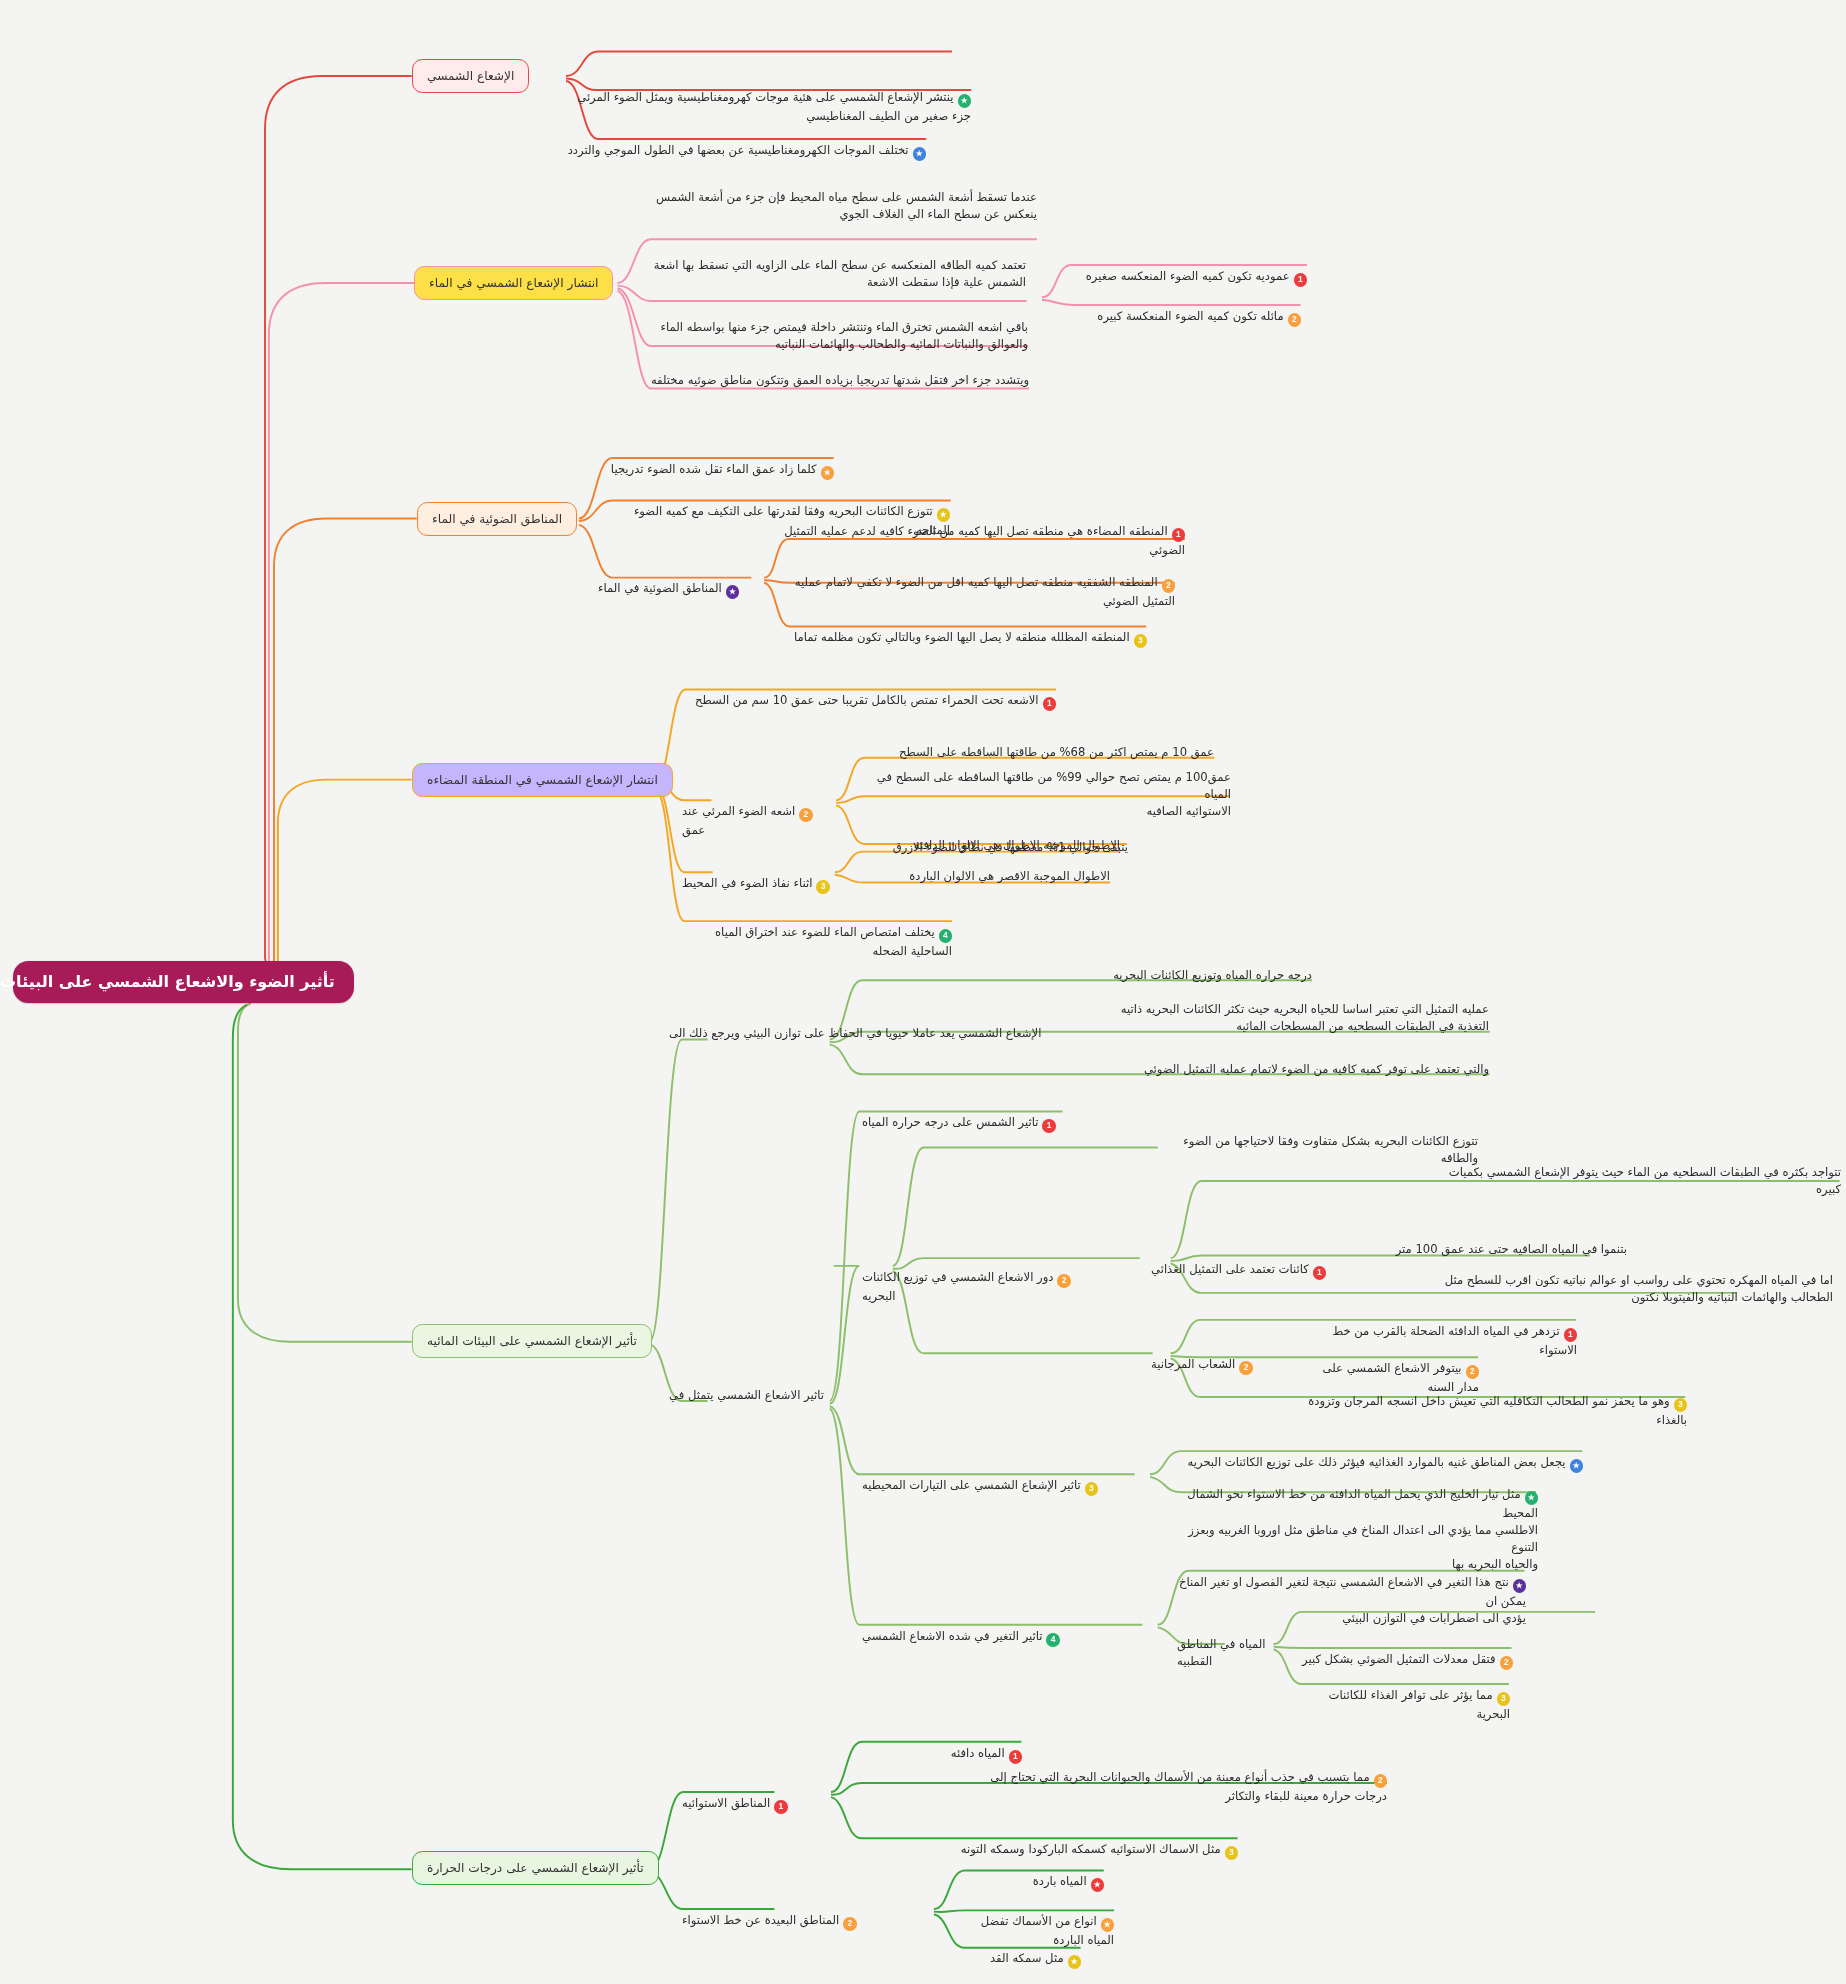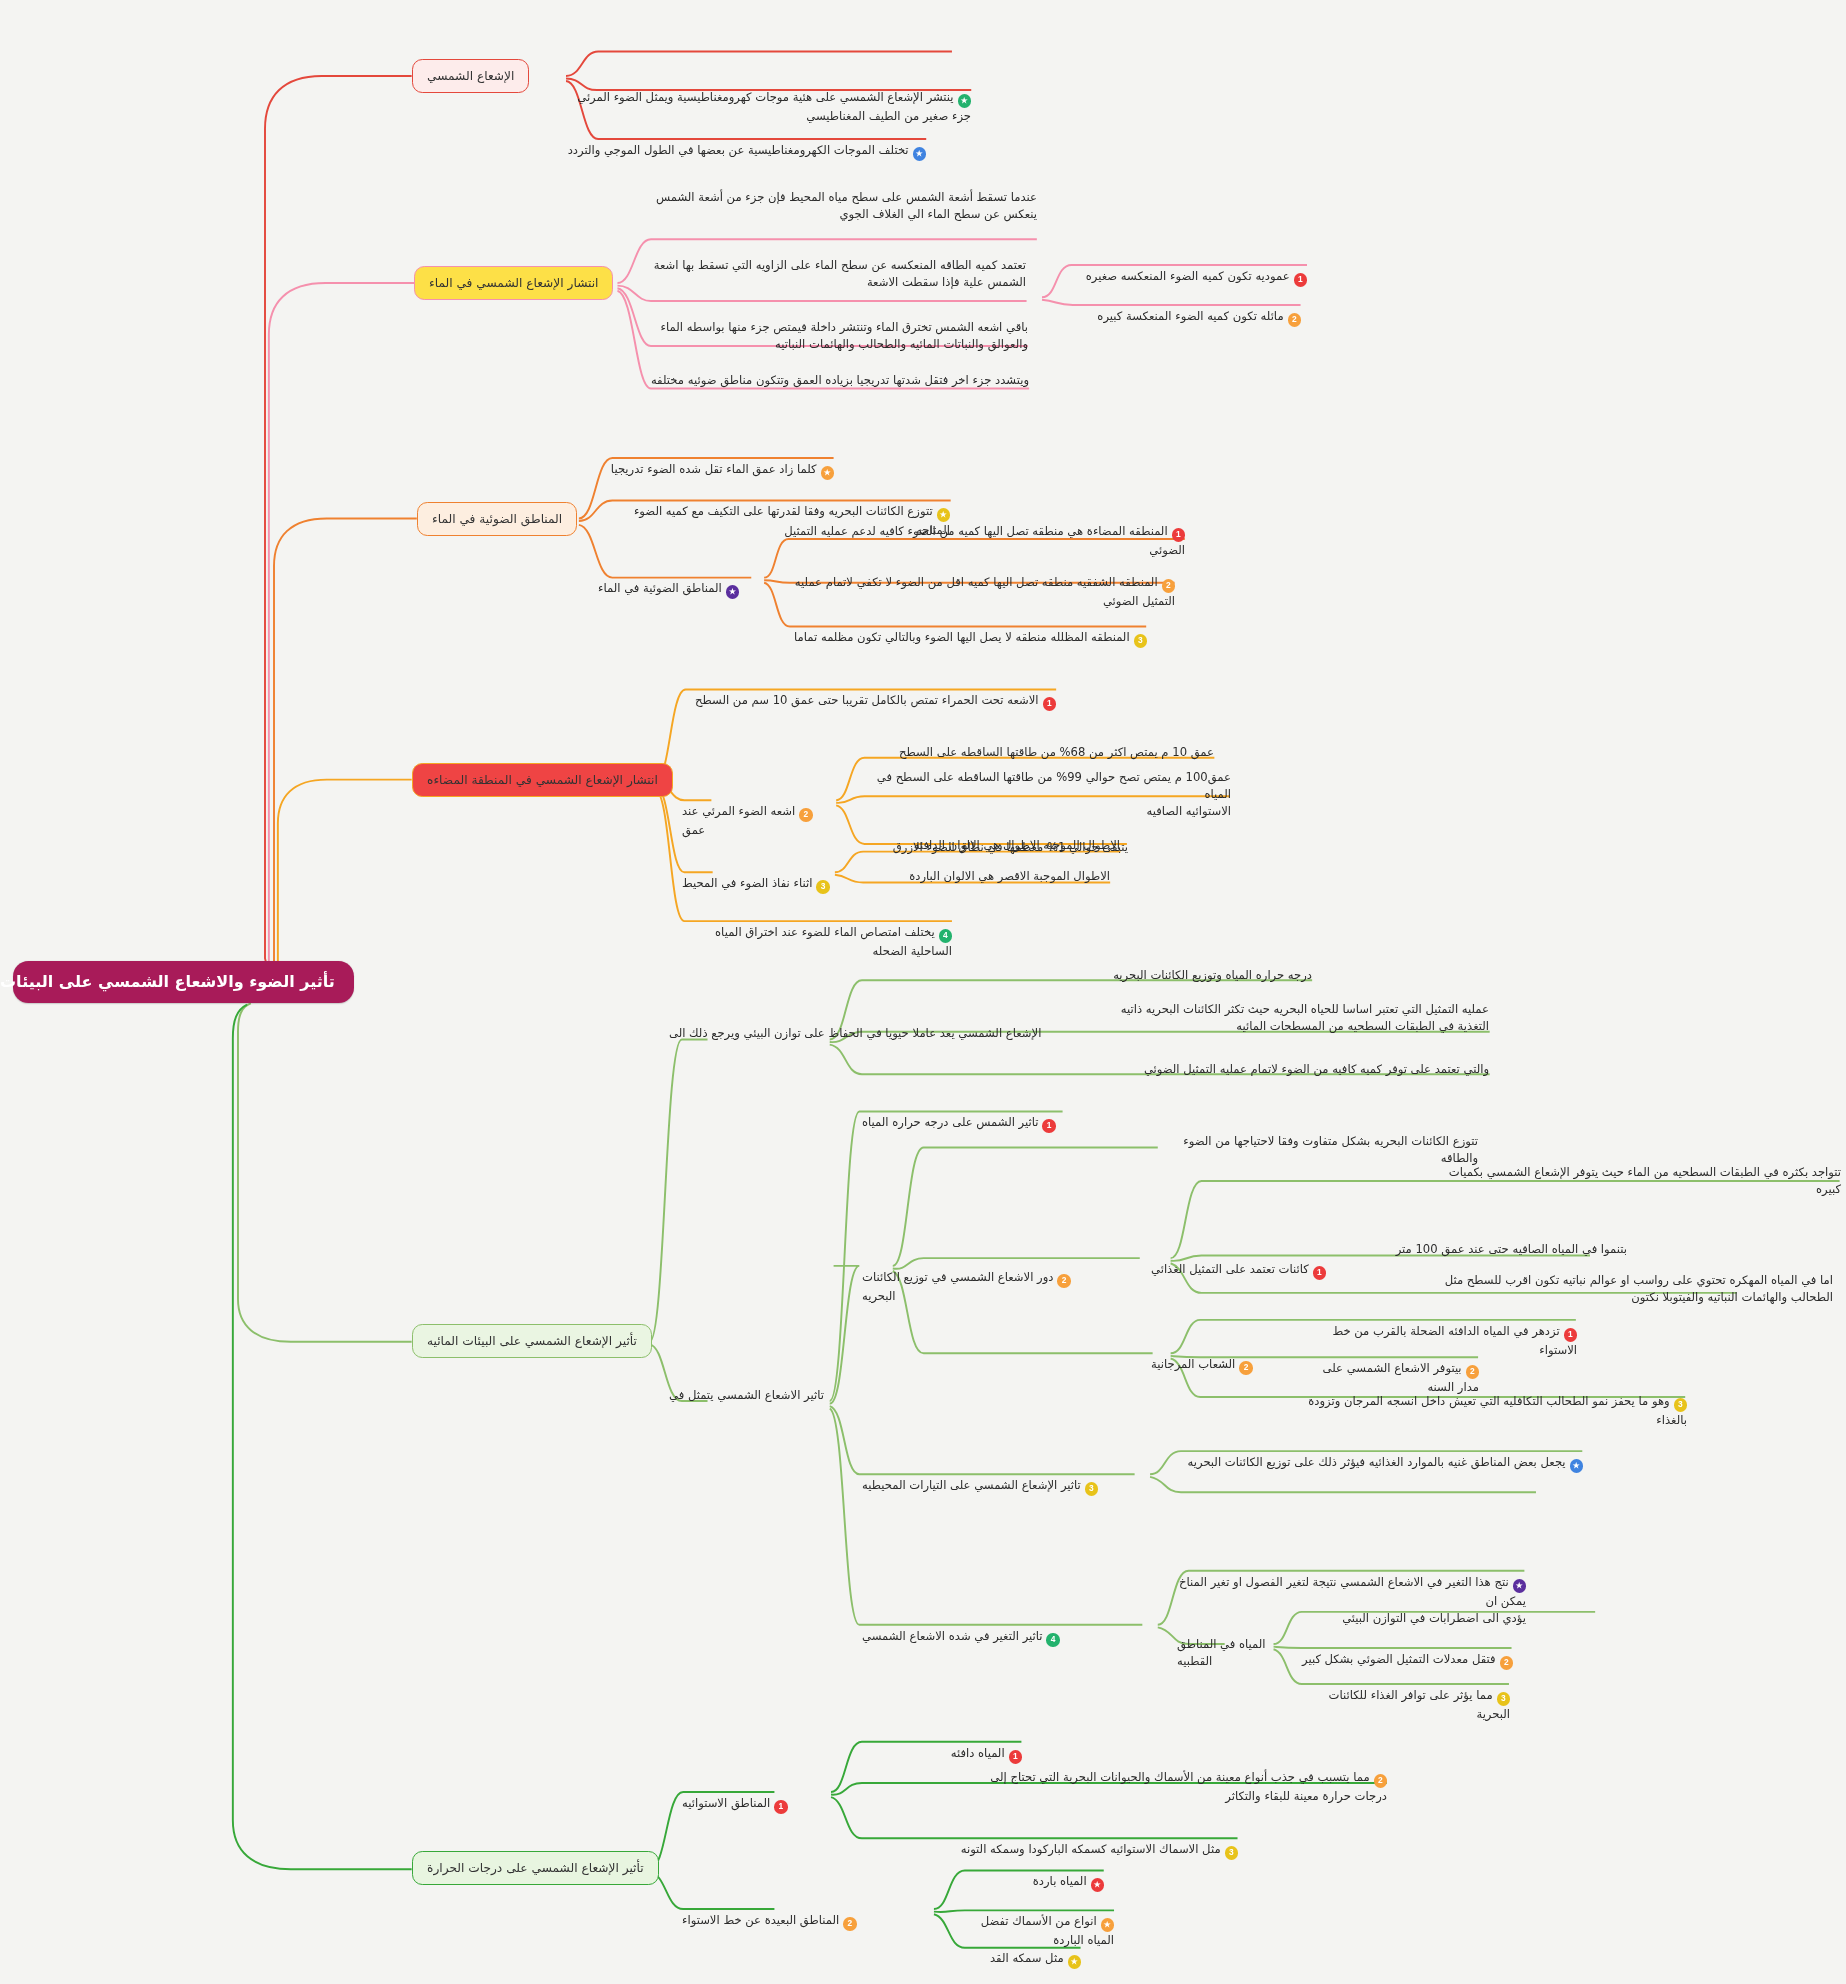--- a/index.html
+++ b/index.html
@@ -21,21 +21,21 @@
     box-shadow:0 0.6px 1.3px rgba(0,0,0,.18);text-align:center;white-space:nowrap;
   }
 
   .cap{ 
     border-radius:10.3px;padding:7px 14px;font-size:12.2px;text-align:center;
     white-space:nowrap;border:1.3px solid;
   }
   .cap.red   {background:#fdeceb;border-color:#e4483c;color:#333;}
   .cap.pink  {background:#fde047;border-color:#f590ad;color:#333;}
   .cap.orange{background:#fdeee0;border-color:#ef8130;color:#333;}
-  .cap.amber {background:#ef4444;border-color:#f5a623;color:#333;}
+  .cap.amber {background:#c4b5fd;border-color:#f5a623;color:#333;}
   .cap.green {background:#eaf5e2;border-color:#8cbf6b;color:#333;}
   .cap.green2{background:#e8f5e0;border-color:#37a839;color:#333;}
 
   .leaf{font-size:11.6px;color:#2b2b2b;}
   .mid{font-size:11.6px;color:#2b2b2b;white-space:nowrap;}
 
   
   .badge{
     display:inline-block;vertical-align:-1.9px;width:13.5px;height:13.5px;line-height:13.5px;
     border-radius:50%;color:#fff;font-size:8.4px;font-weight:bold;text-align:center;
@@ -260,20 +260,25 @@
     <span class="badge b-yellow">3</span><span>وهو ما يحفز نمو الطحالب التكافليه التي تعيش داخل انسجه المرجان وتزودة
 بالغذاء</span>
   </div>
 
   <div class="node leaf" style="left:862px;top:1460px;width:273px;text-align:left;">
     <span class="badge b-yellow">3</span><span>تاثير الإشعاع الشمسي على التيارات المحيطيه</span>
   </div>
   <div class="node leaf" style="left:1171px;top:1437px;width:412px;">
     <span class="badge b-blue star">★</span><span>يجعل بعض المناطق غنيه بالموارد الغذائيه فيؤثر ذلك على توزيع الكائنات البحريه</span>
   </div>
+  <div class="node leaf" style="left:1171px;top:1469px;width:367px;">
+    <span class="badge b-green star">★</span><span>مثل تيار الخليج الذي يحمل المياه الدافئه من خط الاستواء نحو الشمال المحيط
+الاطلسي مما يؤدي الى اعتدال المناخ في مناطق مثل اوروبا الغربيه وبعزز التنوع
+والحياه البحريه بها</span>
+  </div>
 
   <div class="node leaf" style="left:862px;top:1611px;width:280px;text-align:left;">
     <span class="badge b-green">4</span><span>تاثير التغير في شده الاشعاع الشمسي</span>
   </div>
   <div class="node leaf" style="left:1177px;top:1557px;width:349px;">
     <span class="badge b-purple star">★</span><span>نتج هذا التغير في الاشعاع الشمسي نتيجة لتغير الفصول او تغير المناخ يمكن ان
 يؤدي الى اضطرابات في التوازن البيئي</span>
   </div>
   <div class="node leaf" style="left:1177px;top:1636px;width:96px;text-align:left;">المياه في المناطق القطبيه</div>
 

